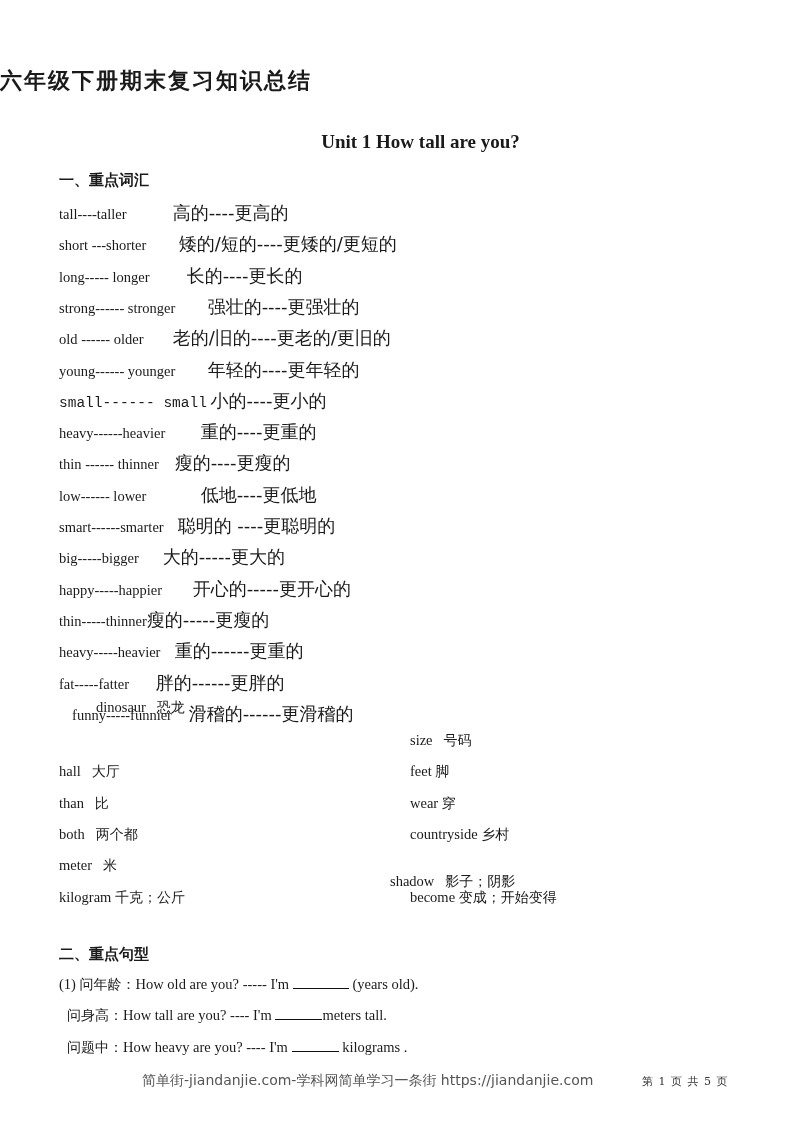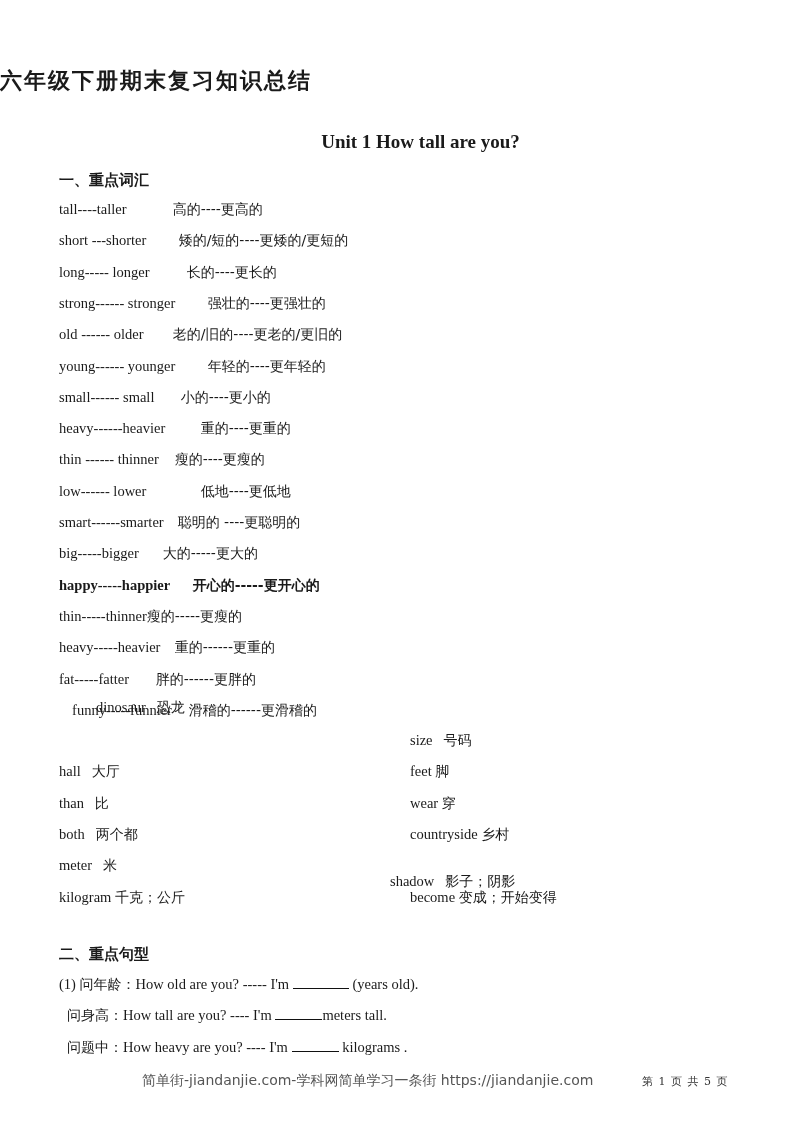--- a/index.html
+++ b/index.html
@@ -18,21 +18,21 @@
     text-align: center; font-size: 19px; font-weight: bold; padding-left: 24px;
   }
   .section-heading {
     position: absolute; left: 59px; font-size: 15px; font-weight: bold;
     font-family: "DejaVu Sans", sans-serif;
   }
   .vocab-row {
     position: absolute; left: 59px; font-size: 14.5px; white-space: pre;
   }
   .vocab-row .en { display: inline-block; }
-  .vocab-row .zh { font-family: "DejaVu Sans", sans-serif; font-size: 14px; }
+  .vocab-row .zh { font-family: "DejaVu Sans", sans-serif; font-size: 18px; }
   .vocab-pair { position: absolute; font-size: 14.5px; white-space: pre; }
   .vocab-pair .zh { font-family: "DejaVu Sans", sans-serif; font-size: 14px; }
   .sentence {
     position: absolute; font-size: 14.5px; white-space: pre; text-align: center;
   }
   .sentence .zh { font-family: "DejaVu Sans", sans-serif; font-size: 14px; }
   .blank {
     display: inline-block; border-bottom: 1.6px solid #111; height: 12px; vertical-align: baseline;
   }
   .footer {
@@ -52,27 +52,27 @@
 
 <div class="section-heading" style="top:171px">一、重点词汇</div>
 
 <div id="comparatives">
     <div class="vocab-row" style="top: 201px;"><span class="en" style="min-width: 110px;">tall----taller</span> <span class="zh">高的----更高的</span></div>
     <div class="vocab-row" style="top: 232.3px;"><span class="en" style="min-width: 116px;">short ---shorter</span> <span class="zh">矮的/短的----更矮的/更短的</span></div>
     <div class="vocab-row" style="top: 263.6px;"><span class="en" style="min-width: 124px;">long----- longer</span> <span class="zh">长的----更长的</span></div>
     <div class="vocab-row" style="top: 294.9px;"><span class="en" style="min-width: 145px;">strong------ stronger</span> <span class="zh">强壮的----更强壮的</span></div>
     <div class="vocab-row" style="top: 326.2px;"><span class="en" style="min-width: 110px;">old ------ older</span> <span class="zh">老的/旧的----更老的/更旧的</span></div>
     <div class="vocab-row" style="top: 357.5px;"><span class="en" style="min-width: 145px;">young------ younger</span> <span class="zh">年轻的----更年轻的</span></div>
-    <div class="vocab-row" style="top: 388.8px;"><span class="en" style="min-width: 118px;">small------ small</span> <span class="zh">小的----更小的</span></div>
+    <div class="vocab-row" style="top: 388.8px;"><span class="en" style="min-width: 118px; font-family: Liberation Mono, monospace;">small------ small</span> <span class="zh">小的----更小的</span></div>
     <div class="vocab-row" style="top: 420.1px;"><span class="en" style="min-width: 138px;">heavy------heavier</span> <span class="zh">重的----更重的</span></div>
     <div class="vocab-row" style="top: 451.4px;"><span class="en" style="min-width: 112px;">thin ------ thinner</span> <span class="zh">瘦的----更瘦的</span></div>
     <div class="vocab-row" style="top: 482.7px;"><span class="en" style="min-width: 138px;">low------ lower</span> <span class="zh">低地----更低地</span></div>
     <div class="vocab-row" style="top: 514px;"><span class="en" style="min-width: 115px;">smart------smarter</span> <span class="zh">聪明的 ----更聪明的</span></div>
     <div class="vocab-row" style="top: 545.3px;"><span class="en" style="min-width: 100px;">big-----bigger</span> <span class="zh">大的-----更大的</span></div>
-    <div class="vocab-row" style="top: 576.6px; font-weight: bold;"><span class="en" style="min-width: 130px;">happy-----happier</span> <span class="zh">开心的-----更开心的</span></div>
+    <div class="vocab-row" style="top: 576.6px;"><span class="en" style="min-width: 130px;">happy-----happier</span> <span class="zh">开心的-----更开心的</span></div>
     <div class="vocab-row" style="top: 607.9px;"><span class="en">thin-----thinner</span><span class="zh">瘦的-----更瘦的</span></div>
     <div class="vocab-row" style="top: 639.2px;"><span class="en" style="min-width: 112px;">heavy-----heavier</span> <span class="zh">重的------更重的</span></div>
     <div class="vocab-row" style="top: 670.5px;"><span class="en" style="min-width: 93px;">fat-----fatter</span> <span class="zh">胖的------更胖的</span></div>
     <div class="vocab-row" style="top: 701.8px; text-align: center;"><span class="en" style="min-width: 126px;">funny-----funnier</span> <span class="zh">滑稽的------更滑稽的</span></div>
   </div>
 <div id="words">
     <div class="vocab-pair" style="left: 59px; top: 699px; margin-left: 37px;"><span>dinosaur</span>   <span class="zh">恐龙</span></div>
     <div class="vocab-pair" style="left: 59px; top: 763.3px;"><span>hall</span>   <span class="zh">大厅</span></div>
     <div class="vocab-pair" style="left: 59px; top: 794.6px;"><span>than</span>   <span class="zh">比</span></div>
     <div class="vocab-pair" style="left: 59px; top: 825.9px;"><span>both</span>   <span class="zh">两个都</span></div>

